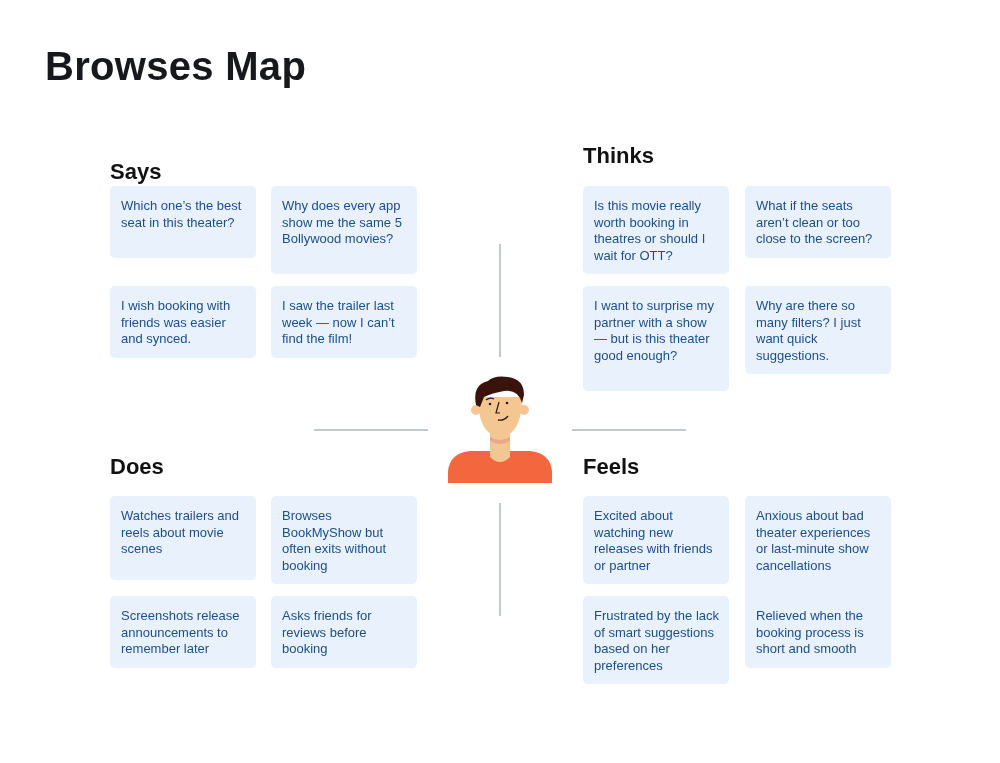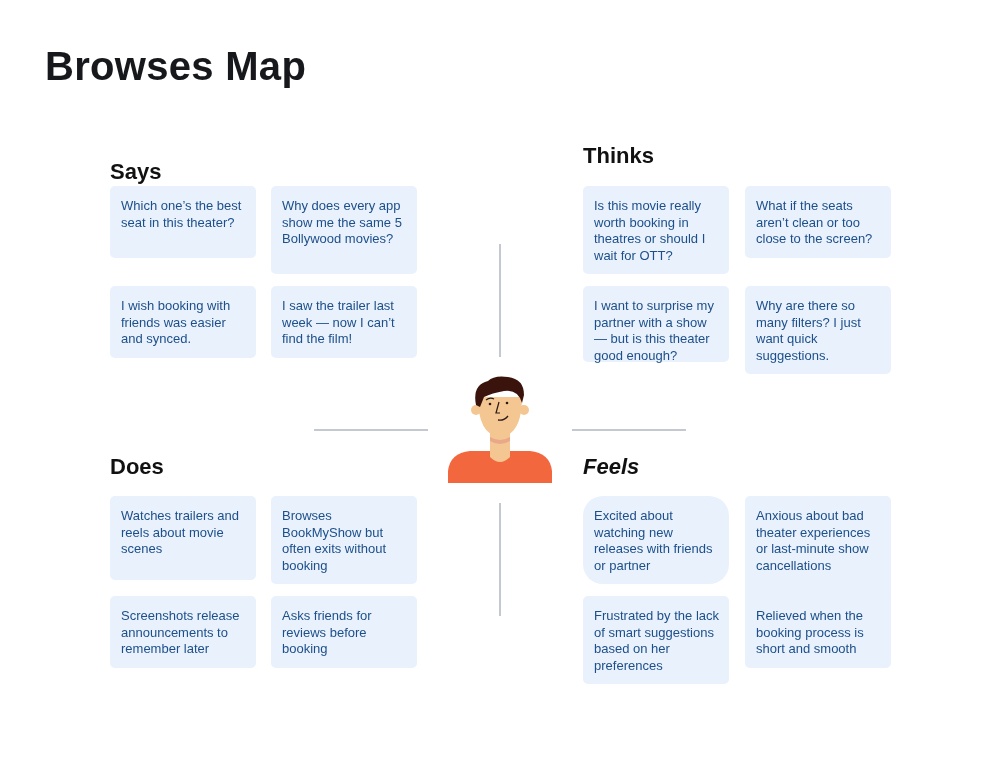--- a/index.html
+++ b/index.html
@@ -19,31 +19,31 @@
 
 <h2 class="section-heading" style="left:110px;top:143px;margin-top:16px;">Says</h2>
 <div class="card" style="left:110px;top:186px;height:72px;">Which one’s the best seat in this theater?</div>
 <div class="card" style="left:271px;top:186px;height:88px;">Why does every app show me the same 5 Bollywood movies?</div>
 <div class="card" style="left:110px;top:286px;height:72px;">I wish booking with friends was easier and synced.</div>
 <div class="card" style="left:271px;top:286px;height:72px;">I saw the trailer last week — now I can’t find the film!</div>
 
 <h2 class="section-heading" style="left:583px;top:143px;">Thinks</h2>
 <div class="card" style="left:583px;top:186px;height:88px;">Is this movie really worth booking in theatres or should I wait for OTT?</div>
 <div class="card" style="left:745px;top:186px;height:72px;">What if the seats aren’t clean or too close to the screen?</div>
-<div class="card" style="left:583px;top:286px;height:76px;">I want to surprise my partner with a show — but is this theater good enough?</div>
+<div class="card" style="left:583px;top:286px;height:105px;">I want to surprise my partner with a show — but is this theater good enough?</div>
 <div class="card" style="left:745px;top:286px;height:88px;">Why are there so many filters? I just want quick suggestions.</div>
 
 <h2 class="section-heading" style="left:110px;top:454px;">Does</h2>
 <div class="card" style="left:110px;top:496px;height:84px;">Watches trailers and reels about movie scenes</div>
 <div class="card" style="left:271px;top:496px;height:88px;">Browses BookMyShow but often exits without booking</div>
 <div class="card" style="left:110px;top:596px;height:72px;">Screenshots release announcements to remember later</div>
 <div class="card" style="left:271px;top:596px;height:72px;">Asks friends for reviews before booking</div>
 
-<h2 class="section-heading" style="left:583px;top:454px;font-style:italic;">Feels</h2>
-<div class="card" style="left:583px;top:496px;height:88px;border-radius:20px;">Excited about watching new releases with friends or partner</div>
+<h2 class="section-heading" style="left:583px;top:454px;">Feels</h2>
+<div class="card" style="left:583px;top:496px;height:88px;">Excited about watching new releases with friends or partner</div>
 <div class="card" style="left:745px;top:496px;height:108px;">Anxious about bad theater experiences or last-minute show cancellations</div>
 <div class="card" style="left:583px;top:596px;height:88px;">Frustrated by the lack of smart suggestions based on her preferences</div>
 <div class="card" style="left:745px;top:596px;height:72px;">Relieved when the booking process is short and smooth</div>
 
 <div class="divider v" style="left:499px;top:244px;height:113px;"></div>
 <div class="divider v" style="left:499px;top:503px;height:113px;"></div>
 <div class="divider h" style="left:314px;top:429px;width:114px;"></div>
 <div class="divider h" style="left:572px;top:429px;width:114px;"></div>
 
 <div class="avatar">

